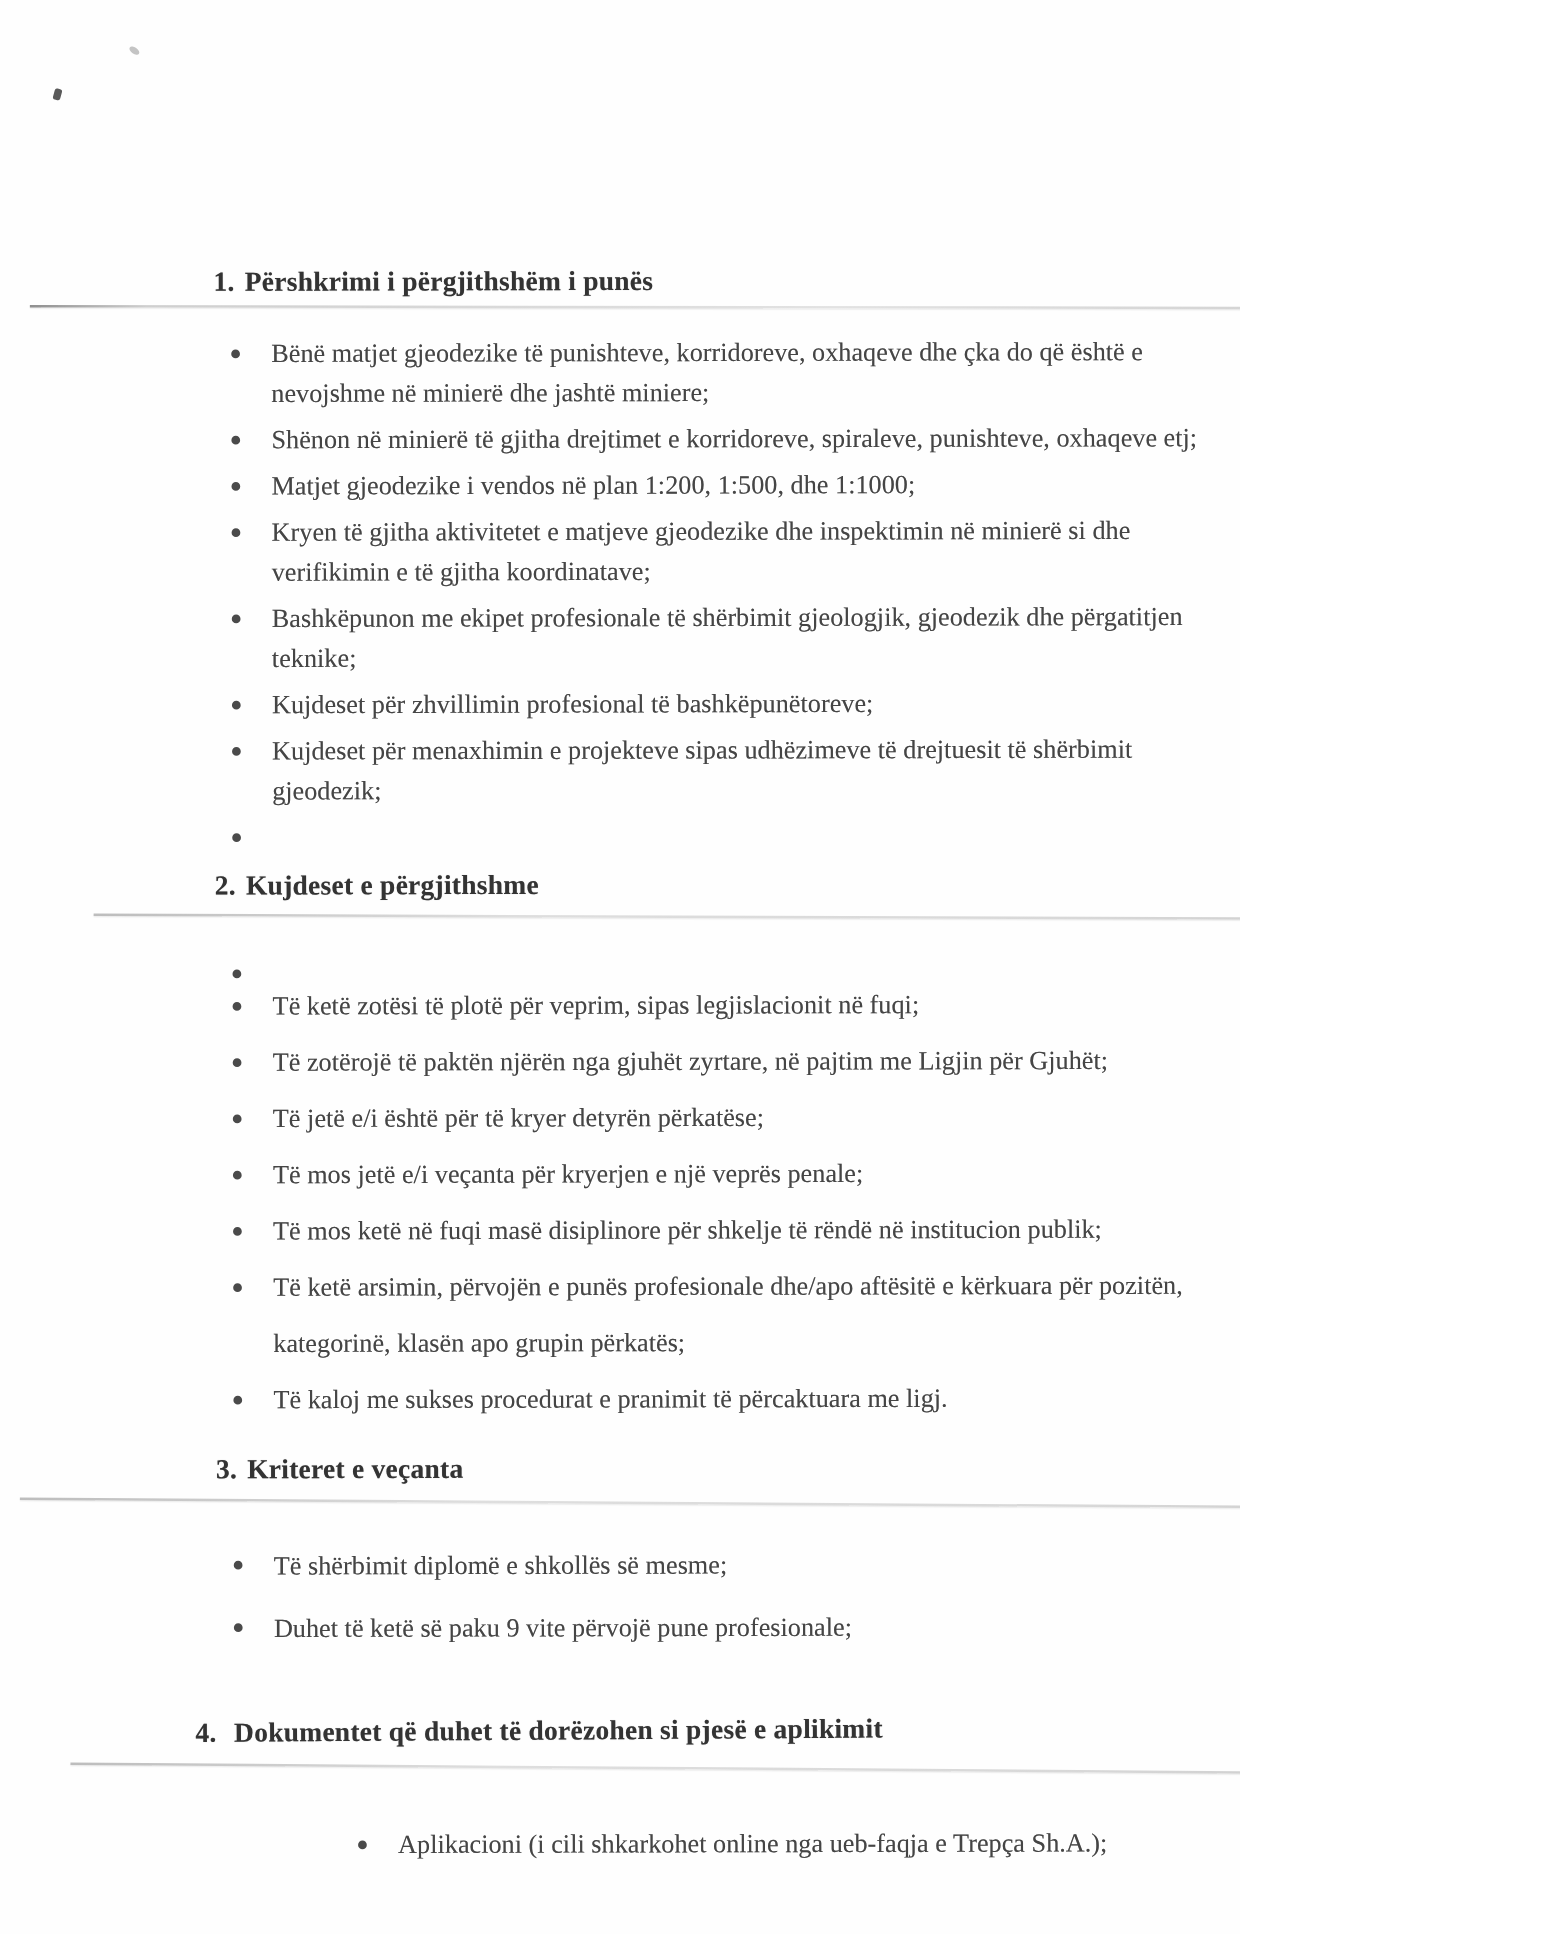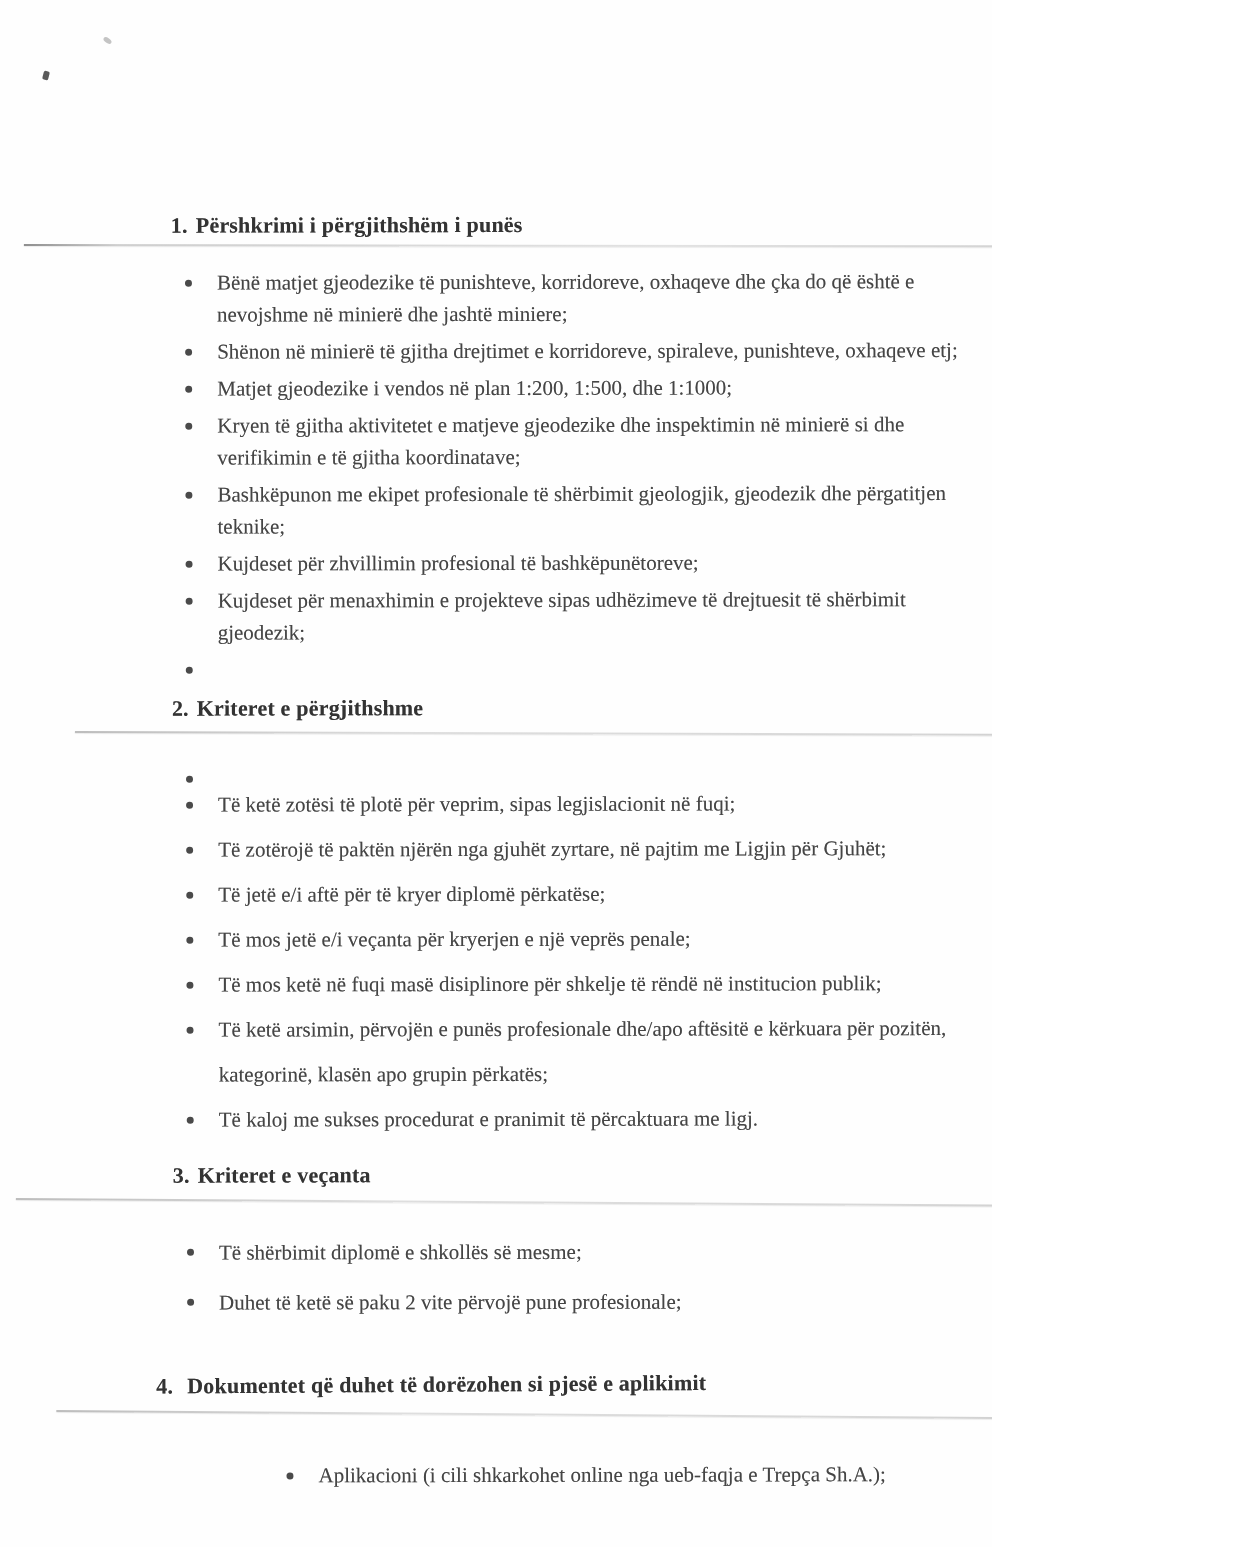--- a/index.html
+++ b/index.html
@@ -140,41 +140,41 @@
   </li>
 
   <li>
     <span class="bullet"></span>
   </li>
 </ul>
   </section>
 
   <section class="section section-2">
     <h2 class="heading">
-      <span class="num">2.</span><span class="title">Kriteret e përgjithshme</span>
+      <span class="num">2.</span><span class="title">Kujdeset e përgjithshme</span>
     </h2>
     <div class="rule"></div>
     <ul class="bullets">
   <li>
     <span class="bullet"></span>
   </li>
 
   <li>
     <span class="bullet"></span>
     <span class="bullet-text">Të ketë zotësi të plotë për veprim, sipas legjislacionit në fuqi;</span>
   </li>
 
   <li>
     <span class="bullet"></span>
     <span class="bullet-text">Të zotërojë të paktën njërën nga gjuhët zyrtare, në pajtim me Ligjin për Gjuhët;</span>
   </li>
 
   <li>
     <span class="bullet"></span>
-    <span class="bullet-text">Të jetë e/i aftë për të kryer diplomë përkatëse;</span>
+    <span class="bullet-text">Të jetë e/i është për të kryer detyrën përkatëse;</span>
   </li>
 
   <li>
     <span class="bullet"></span>
     <span class="bullet-text">Të mos jetë e/i veçanta për kryerjen e një veprës penale;</span>
   </li>
 
   <li>
     <span class="bullet"></span>
     <span class="bullet-text">Të mos ketë në fuqi masë disiplinore për shkelje të rëndë në institucion publik;</span>
@@ -199,21 +199,21 @@
     </h2>
     <div class="rule"></div>
     <ul class="bullets">
   <li>
     <span class="bullet"></span>
     <span class="bullet-text">Të shërbimit diplomë e shkollës së mesme;</span>
   </li>
 
   <li>
     <span class="bullet"></span>
-    <span class="bullet-text">Duhet të ketë së paku 2 vite përvojë pune profesionale;</span>
+    <span class="bullet-text">Duhet të ketë së paku 9 vite përvojë pune profesionale;</span>
   </li>
 </ul>
   </section>
 
   <section class="section section-4">
     <h2 class="heading">
       <span class="num">4.</span><span class="title">Dokumentet që duhet të dorëzohen si pjesë e aplikimit</span>
     </h2>
     <div class="rule"></div>
     <ul class="bullets">

